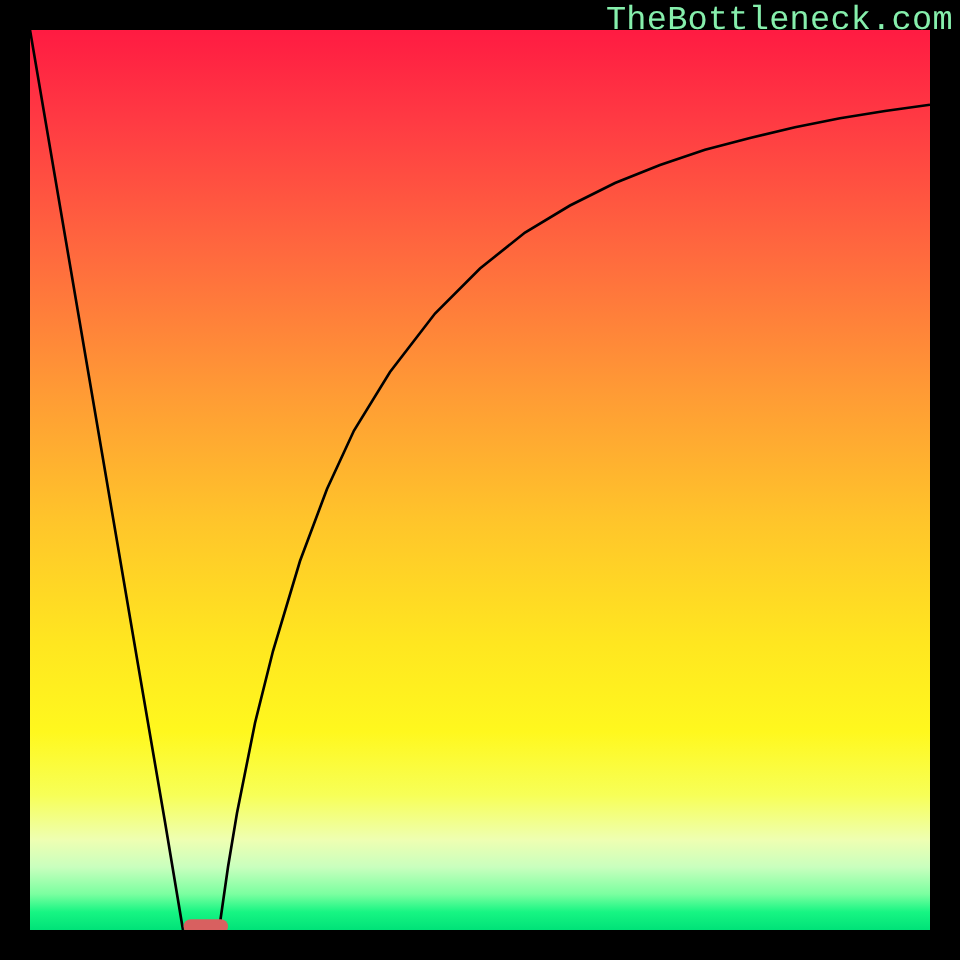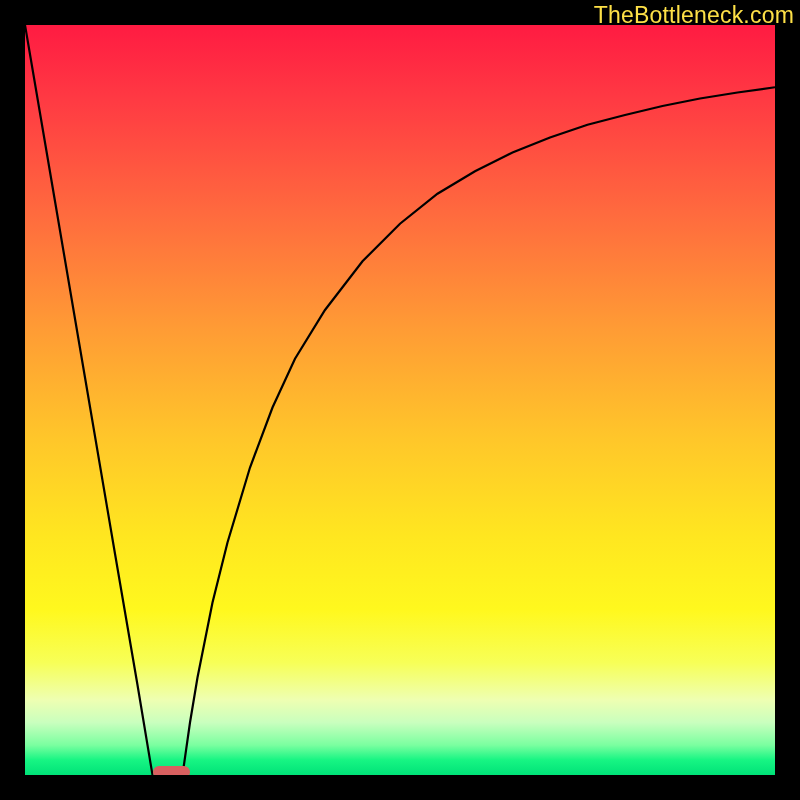--- a/index.html
+++ b/index.html
@@ -54,23 +54,23 @@
   .marker {
     position: absolute;
     height: 12px;
     border-radius: 6px;
     background: #d86060;
   }
   .watermark {
     position: absolute;
     top: 2px;
     right: 6px;
-    font-family: Liberation Sans, sans-serif;
-    font-size: 23px;
-    color: #fde047;
+    font-family: Liberation Mono, monospace;
+    font-size: 28px;
+    color: #86efac;
     letter-spacing: 0.2px;
     user-select: none;
   }
 </style>
 </head>
 <body>
 
 <div class="frame">
   <div class="plot-wrap">
     <div class="gradient-bg"></div>

